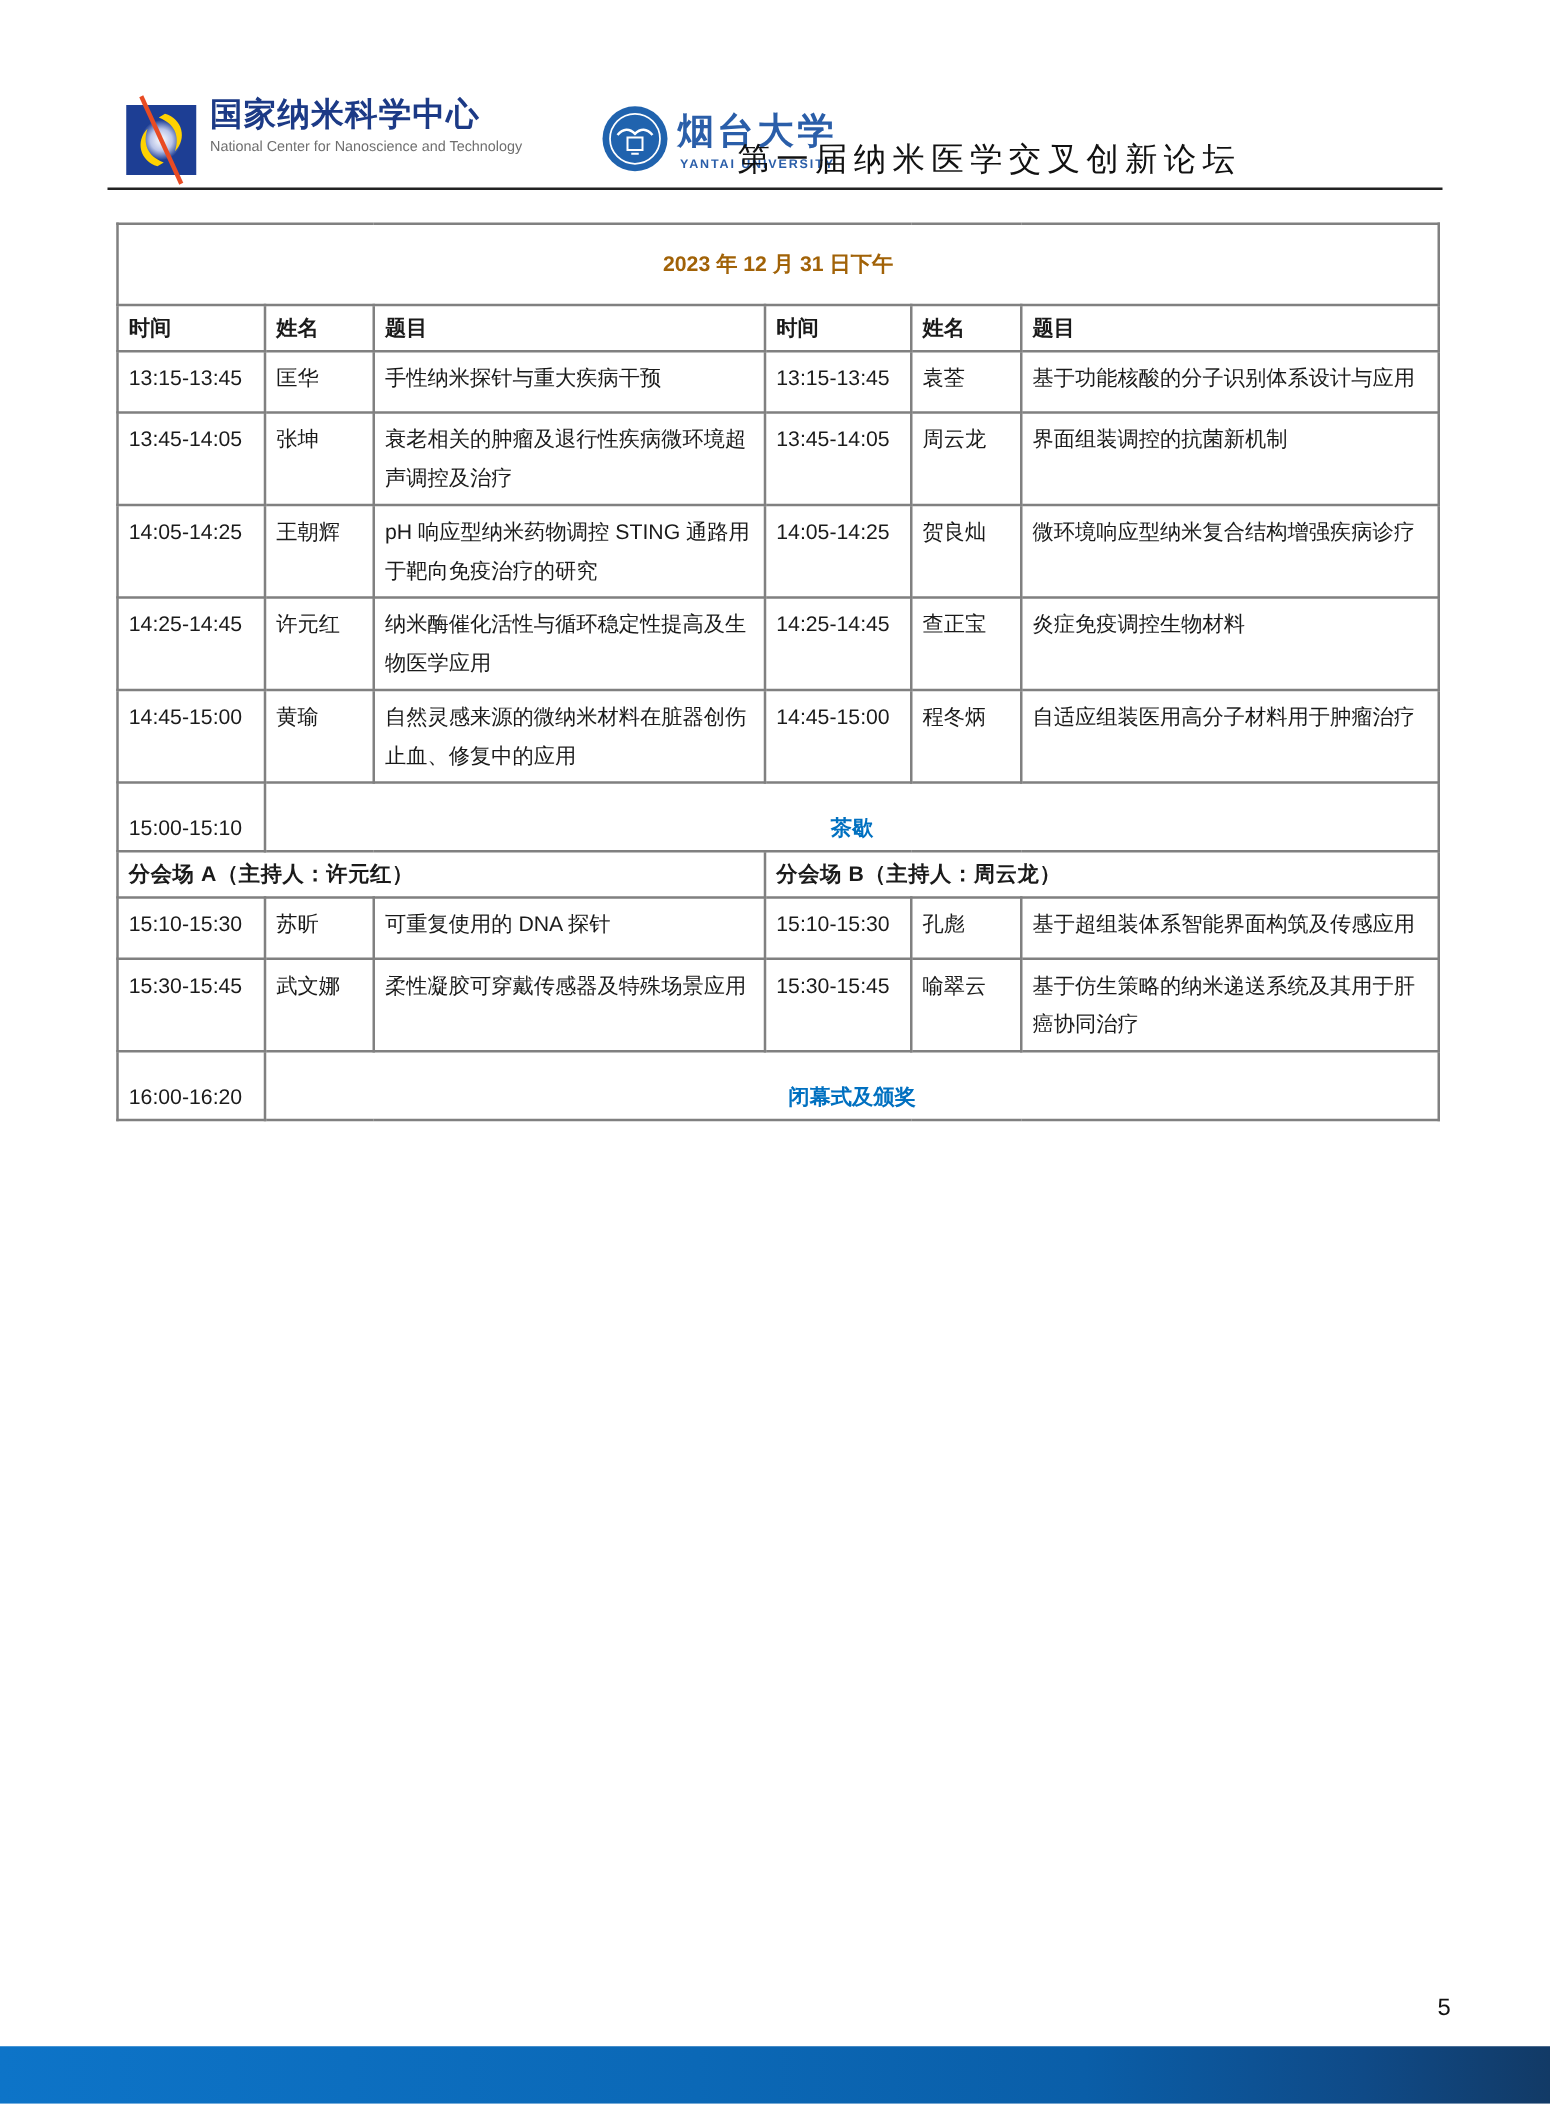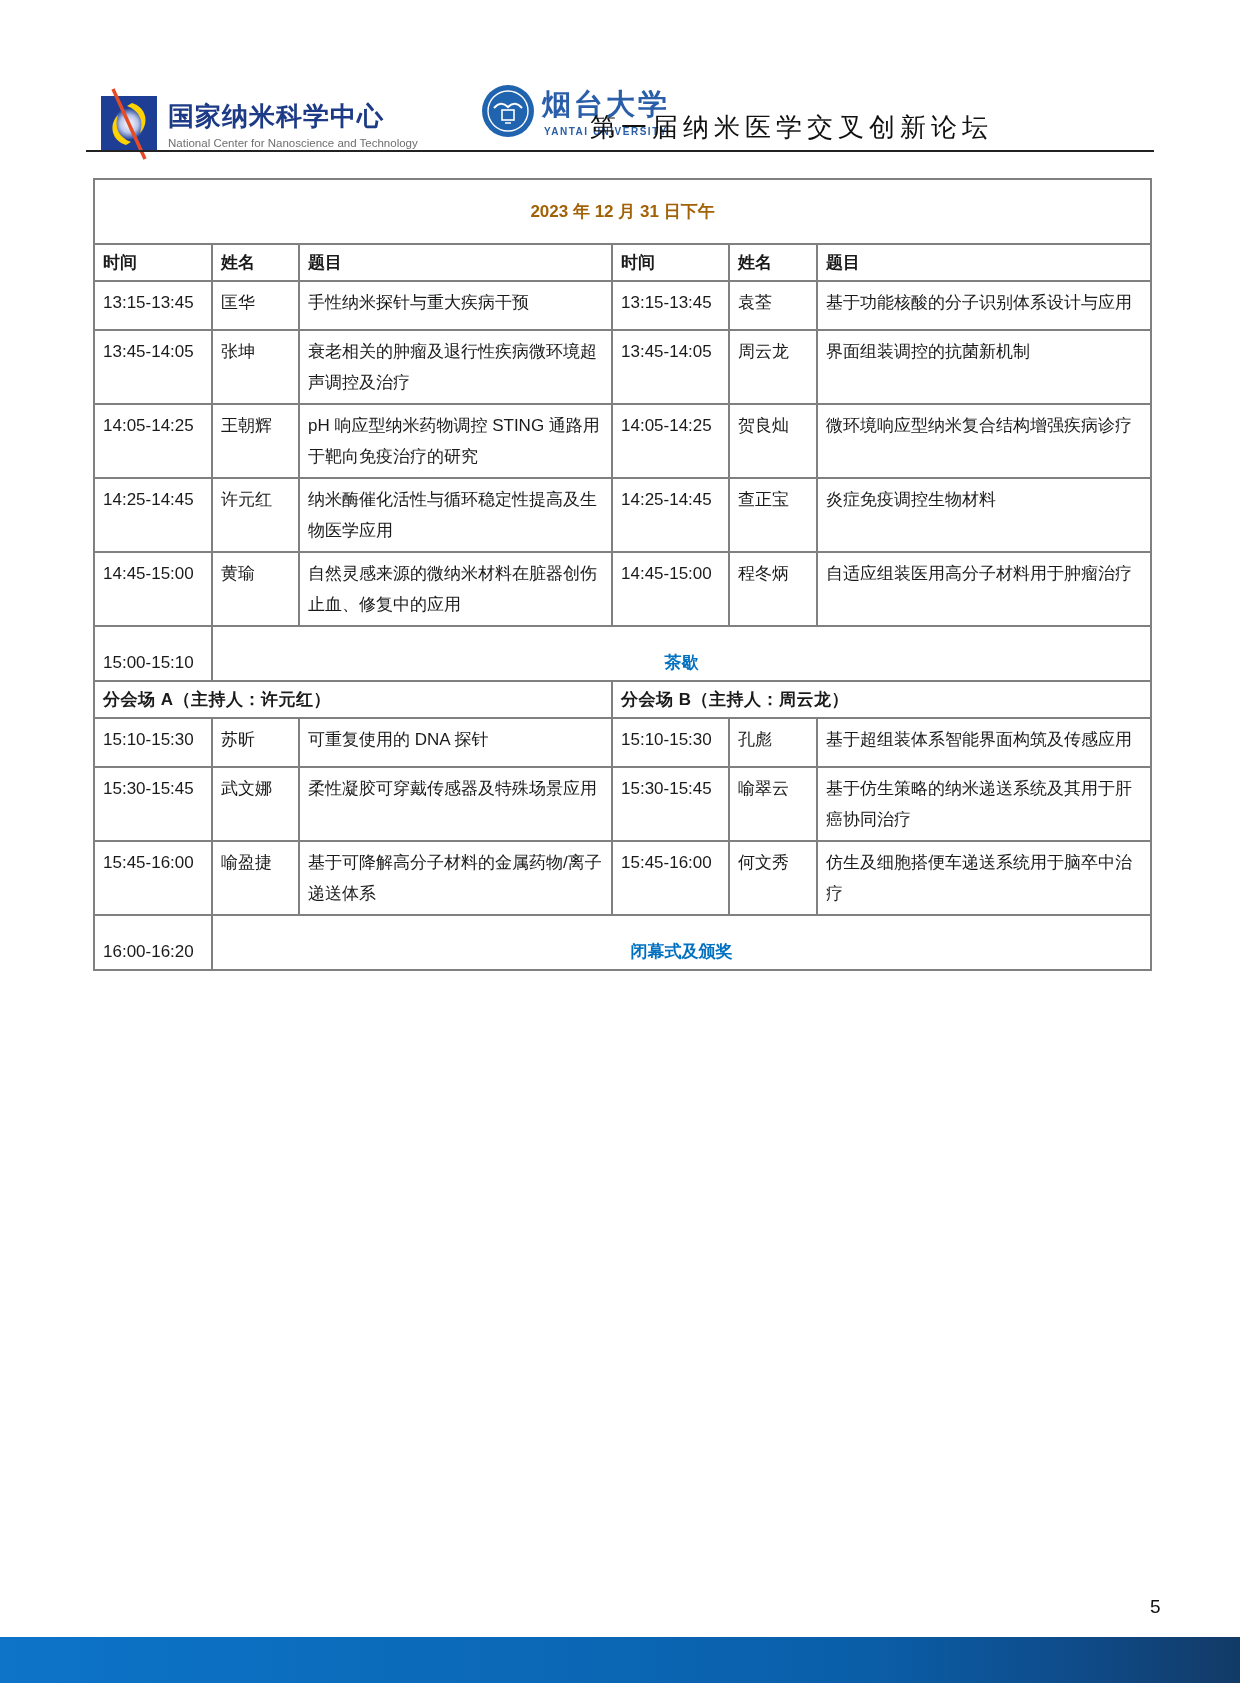--- a/index.html
+++ b/index.html
@@ -4,21 +4,21 @@
 <style>
   * { margin:0; padding:0; box-sizing:border-box; }
   html,body { width:1240px; height:1683px; }
   body {
     position:relative; background:#ffffff; overflow:hidden;
     font-family:"Liberation Sans", sans-serif; color:#1a1a1a;
   }
 
   
   .hdr { position:absolute; top:74px; left:86px; width:1068px; height:78px; }
-  .ncnst { position:absolute; left:10px; top:12px; display:flex; align-items:center; }
+  .ncnst { position:absolute; left:10px; top:0; display:flex; align-items:flex-start; }
   .ncnst-text { margin-left:8px; }
   .ncnst-cn { font-size:26px; font-weight:bold; color:#1c3a86; letter-spacing:1px; }
   .ncnst-en { font-size:11.5px; color:#6f6f6f; margin-top:3px; }
   .yantai { position:absolute; left:395px; top:10px; display:flex; align-items:center; }
   .yantai-text { margin-left:7px; text-align:center; }
   .yantai-cn { font-size:29px; font-weight:bold; color:#2a5ea9; font-family:"DejaVu Serif", serif; letter-spacing:3px; }
   .yantai-en { font-size:10px; font-weight:bold; color:#2a5ea9; letter-spacing:1.5px; margin-top:1px; }
   .forum-title {
     position:absolute; left:504px; top:36px; font-size:26px; color:#111;
     font-family:Liberation Mono, monospace; letter-spacing:5px; white-space:nowrap;
@@ -182,28 +182,20 @@
     <td class="title-cell">基于超组装体系智能界面构筑及传感应用</td>
   </tr>
   <tr class="data-row">
     <td class="time-cell">15:30-15:45</td>
     <td class="name-cell">武文娜</td>
     <td class="title-cell">柔性凝胶可穿戴传感器及特殊场景应用</td>
     <td class="time-cell">15:30-15:45</td>
     <td class="name-cell">喻翠云</td>
     <td class="title-cell">基于仿生策略的纳米递送系统及其用于肝癌协同治疗</td>
   </tr>
-  <tr class="data-row">
-    <td class="time-cell">15:45-16:00</td>
-    <td class="name-cell">喻盈捷</td>
-    <td class="title-cell">基于可降解高分子材料的金属药物/离子递送体系</td>
-    <td class="time-cell">15:45-16:00</td>
-    <td class="name-cell">何文秀</td>
-    <td class="title-cell">仿生及细胞搭便车递送系统用于脑卒中治疗</td>
-  </tr>
 
   <tr class="span-row closing-row">
     <td class="time-cell">16:00-16:20</td>
     <td colspan="5" class="span-label">闭幕式及颁奖</td>
   </tr>
 </tbody>
   </table>
 
 <div class="page-number">5</div>
 <div class="footer-bar"></div>

